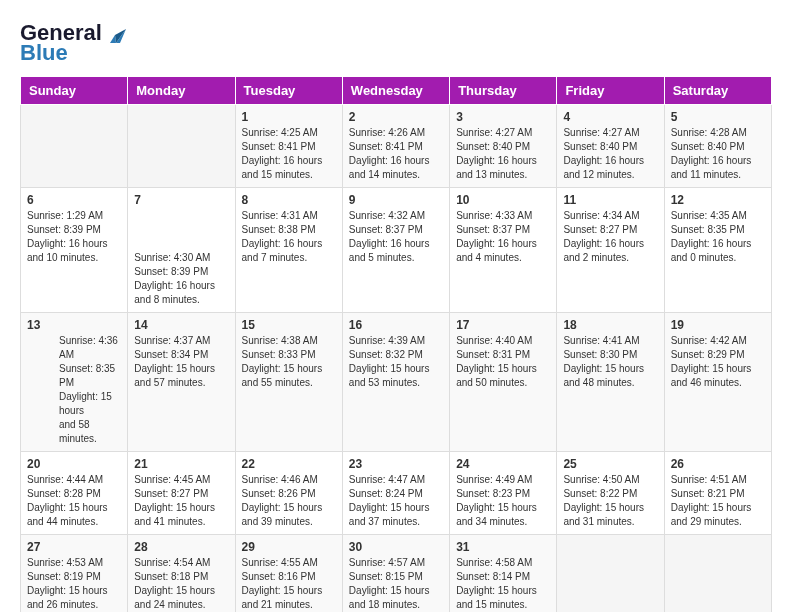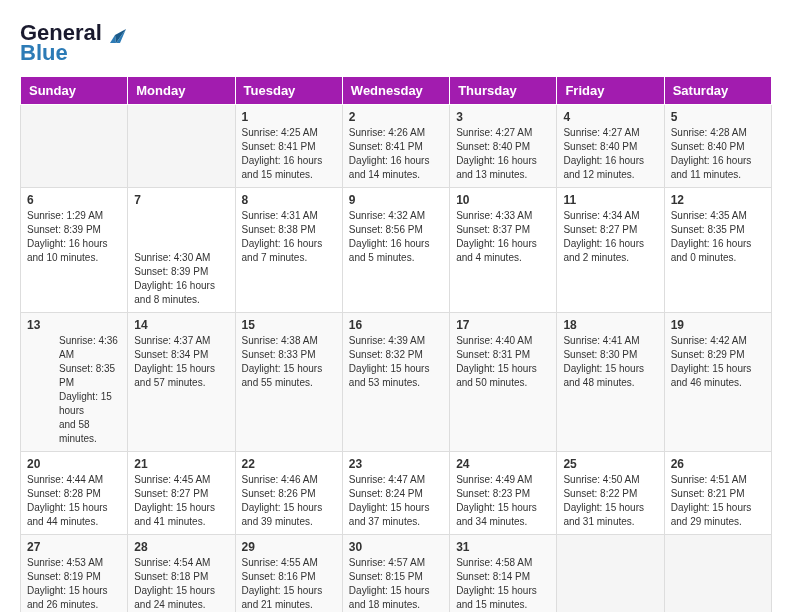--- a/index.html
+++ b/index.html
@@ -173,21 +173,21 @@
         <td>
           <span class="day-num">8</span>
           <div class="cell-content" style="white-space: pre-line;">Sunrise: 4:31 AM
 Sunset: 8:38 PM
 Daylight: 16 hours
 and 7 minutes.</div>
         </td>
         <td>
           <span class="day-num">9</span>
           <div class="cell-content" style="white-space: pre-line;">Sunrise: 4:32 AM
-Sunset: 8:56 PM
+Sunset: 8:37 PM
 Daylight: 16 hours
 and 5 minutes.</div>
         </td>
         <td>
           <span class="day-num">10</span>
           <div class="cell-content" style="white-space: pre-line;">Sunrise: 4:33 AM
 Sunset: 8:37 PM
 Daylight: 16 hours
 and 4 minutes.</div>
         </td>

